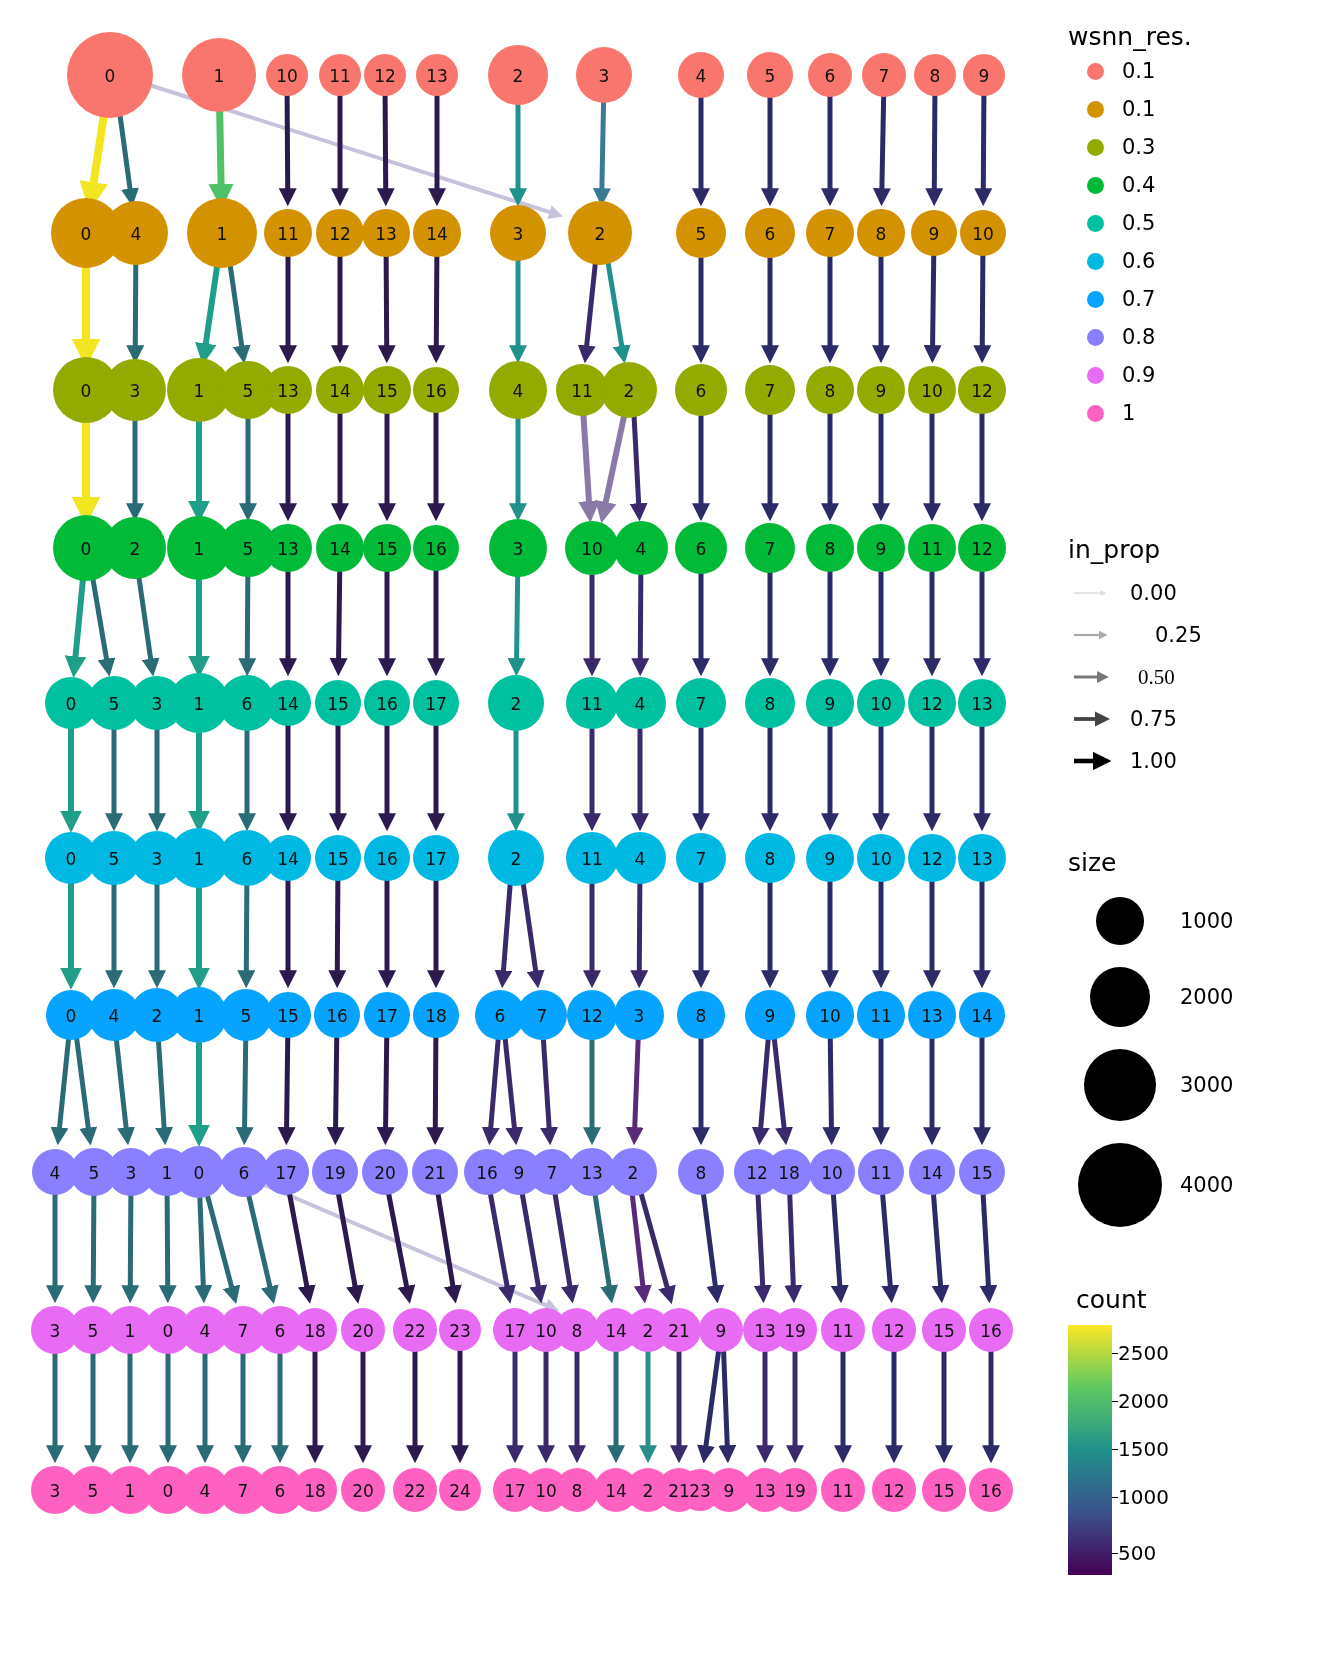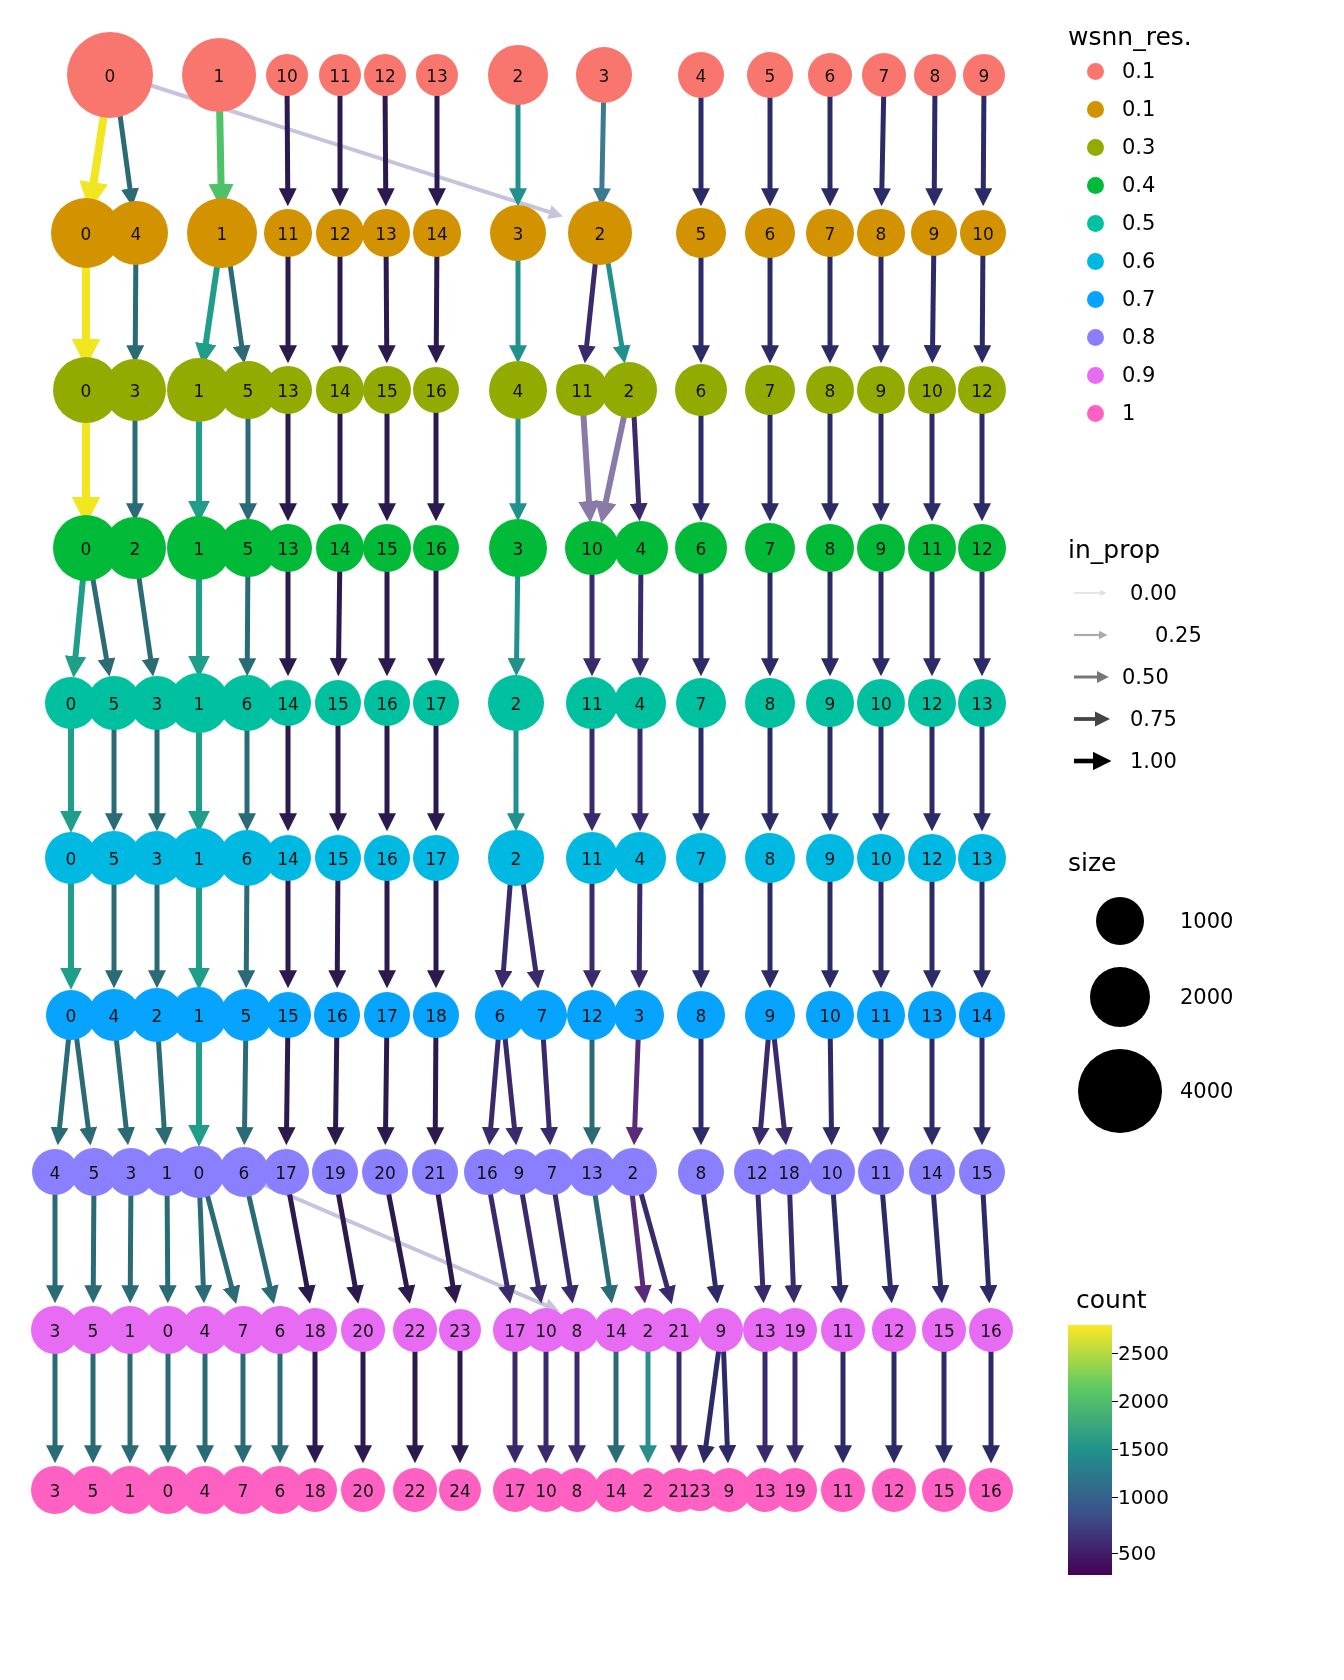--- a/index.html
+++ b/index.html
@@ -843,21 +843,21 @@
           <span class="legend-key">
             <svg width="46" height="20">
               <defs>
                 <marker id="lm2" viewBox="0 0 10 10" refX="6" refY="5" markerWidth="4" markerHeight="4" orient="auto-start-reverse">
                   <path d="M 0 0 L 10 5 L 0 10 z" fill="#777777"></path>
                 </marker>
               </defs>
               <line x1="2" y1="10" x2="32" y2="10" stroke="#777777" stroke-width="3" marker-end="url(#lm2)"></line>
             </svg>
           </span>
-          <span class="legend-lab" style="margin-left:0;">0.50</span>
+          <span class="legend-lab" style="margin-left:16px;font-family:Liberation Serif, serif;">0.50</span>
         </div>
         <div class="legend-row" style="height: 42px;">
           <span class="legend-key">
             <svg width="46" height="20">
               <defs>
                 <marker id="lm3" viewBox="0 0 10 10" refX="6" refY="5" markerWidth="4" markerHeight="4" orient="auto-start-reverse">
                   <path d="M 0 0 L 10 5 L 0 10 z" fill="#444444"></path>
                 </marker>
               </defs>
               <line x1="2" y1="10" x2="32" y2="10" stroke="#444444" stroke-width="3.8" marker-end="url(#lm3)"></line>
@@ -886,20 +886,26 @@
           <span class="size-key">
             <span class="size-dot" style="width:48px;height:48px;display:inline-block;"></span>
           </span>
           <span class="legend-lab">1000</span>
         </div>
         <div class="size-row" style="height: 82px;">
           <span class="size-key">
             <span class="size-dot" style="width:60px;height:60px;display:inline-block;"></span>
           </span>
           <span class="legend-lab">2000</span>
+        </div>
+        <div class="size-row" style="height: 94px;">
+          <span class="size-key">
+            <span class="size-dot" style="width:72px;height:72px;display:inline-block;"></span>
+          </span>
+          <span class="legend-lab">3000</span>
         </div>
         <div class="size-row" style="height: 106px;">
           <span class="size-key">
             <span class="size-dot" style="width:84px;height:84px;display:inline-block;"></span>
           </span>
           <span class="legend-lab">4000</span>
         </div>
       </div>
 
     <div class="legend-title" style="position:absolute; left:12px; top:1285px;margin-left:8px;">count</div>

